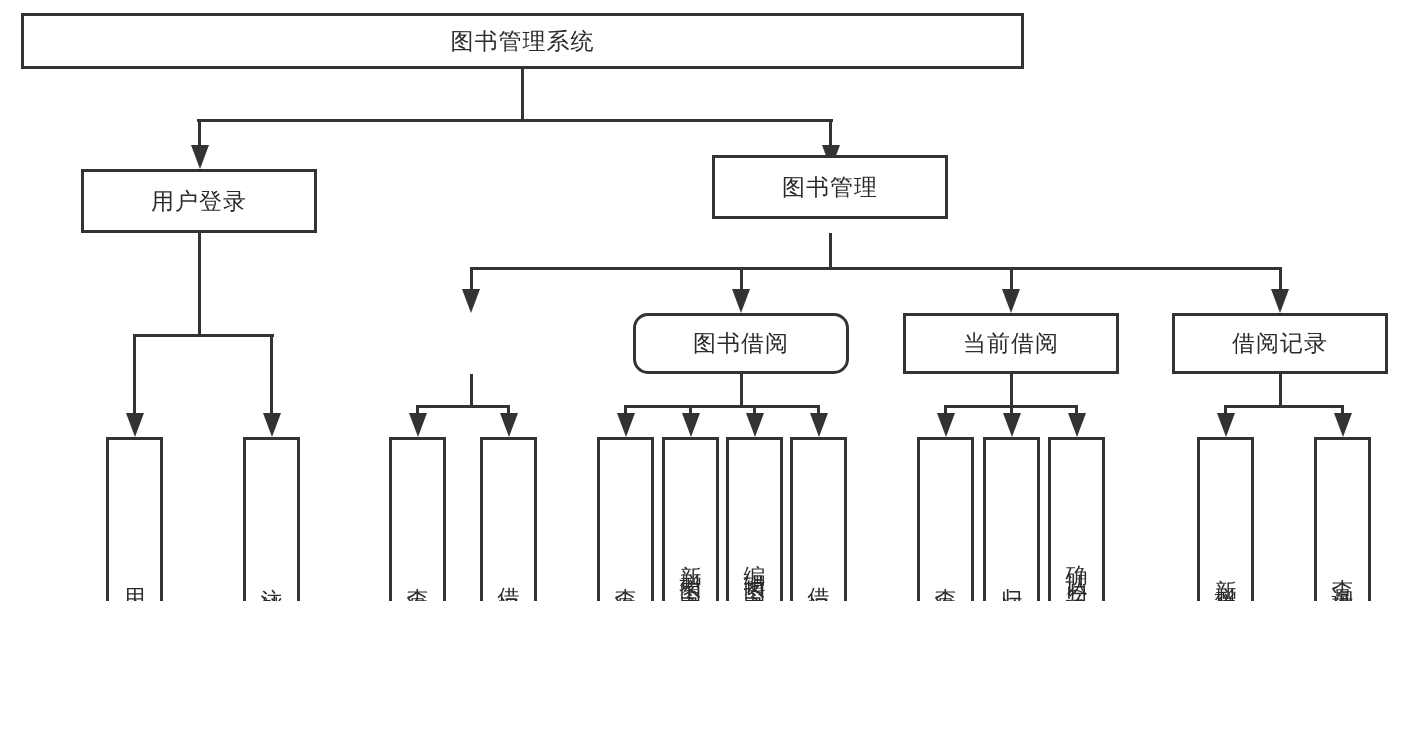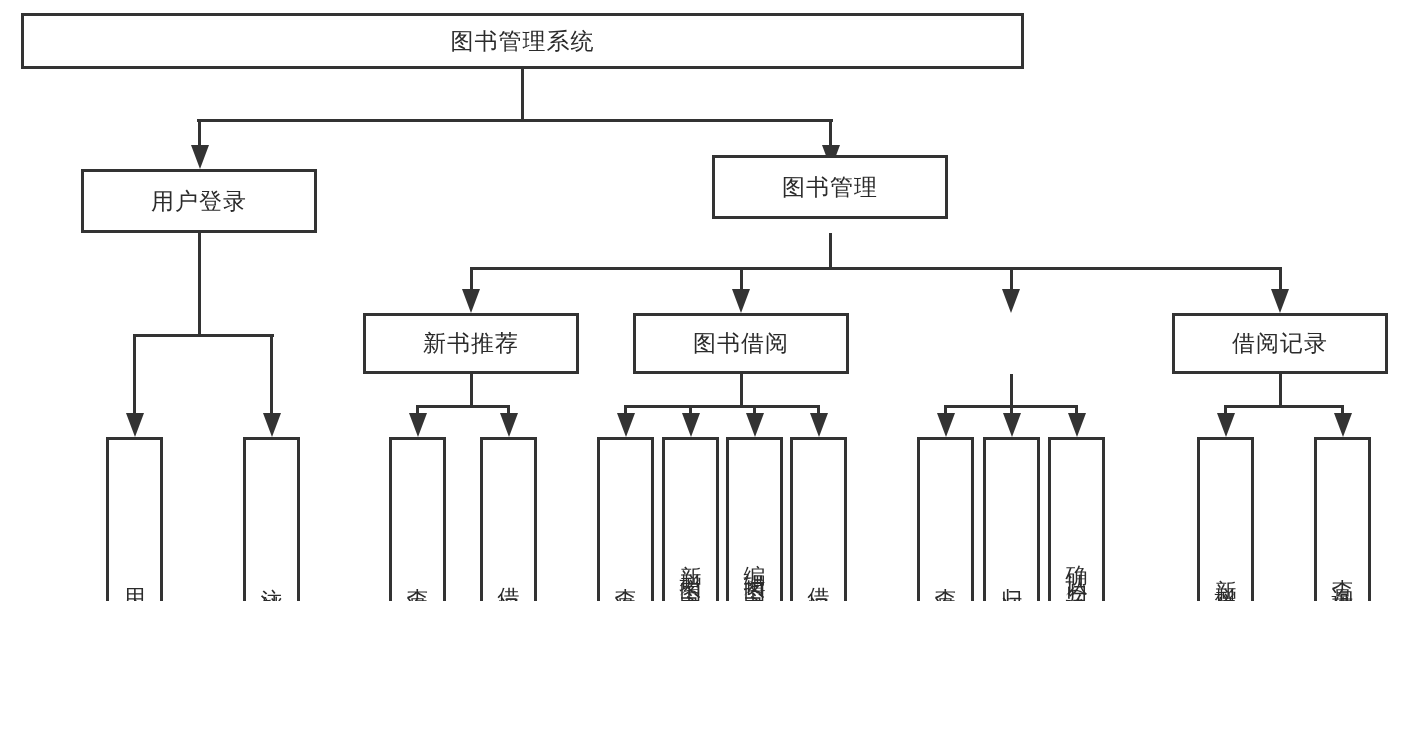--- a/index.html
+++ b/index.html
@@ -97,25 +97,25 @@
     <div class="vline" style="left:470px; top:267px; height:22px;"></div>
     <div class="ahead" style="left:462px; top:289px;"></div>
     <div class="vline" style="left:740px; top:267px; height:22px;"></div>
     <div class="ahead" style="left:732px; top:289px;"></div>
     <div class="vline" style="left:1010px; top:267px; height:22px;"></div>
     <div class="ahead" style="left:1002px; top:289px;"></div>
     <div class="vline" style="left:1279px; top:267px; height:22px;"></div>
     <div class="ahead" style="left:1271px; top:289px;"></div>
   </div>
 
-  <div class="box hbox" style="left:363px; top:313px; width:216px; height:61px;">
-    <span class="lbl">新书推荐</span>
-  </div>
-  <div class="box hbox" style="left:633px; top:313px; width:216px; height:61px;">
+  <div class="box hbox" style="left:633px; top:313px; width:216px; height:61px;border-radius:15px;">
     <span class="lbl">图书借阅</span>
+  </div>
+  <div class="box hbox" style="left:903px; top:313px; width:216px; height:61px;">
+    <span class="lbl">当前借阅</span>
   </div>
   <div class="box hbox" style="left:1172px; top:313px; width:216px; height:61px;">
     <span class="lbl">借阅记录</span>
   </div>
 
   <div>
     <div class="vline" style="left:470px; top:374px; height:33px;"></div>
     <div class="hline" style="left:416px; top:405px; width:93px;"></div>
     <div class="vline" style="left:416px; top:405px; height:8px;"></div>
     <div class="ahead" style="left:409px; top:413px;"></div>

